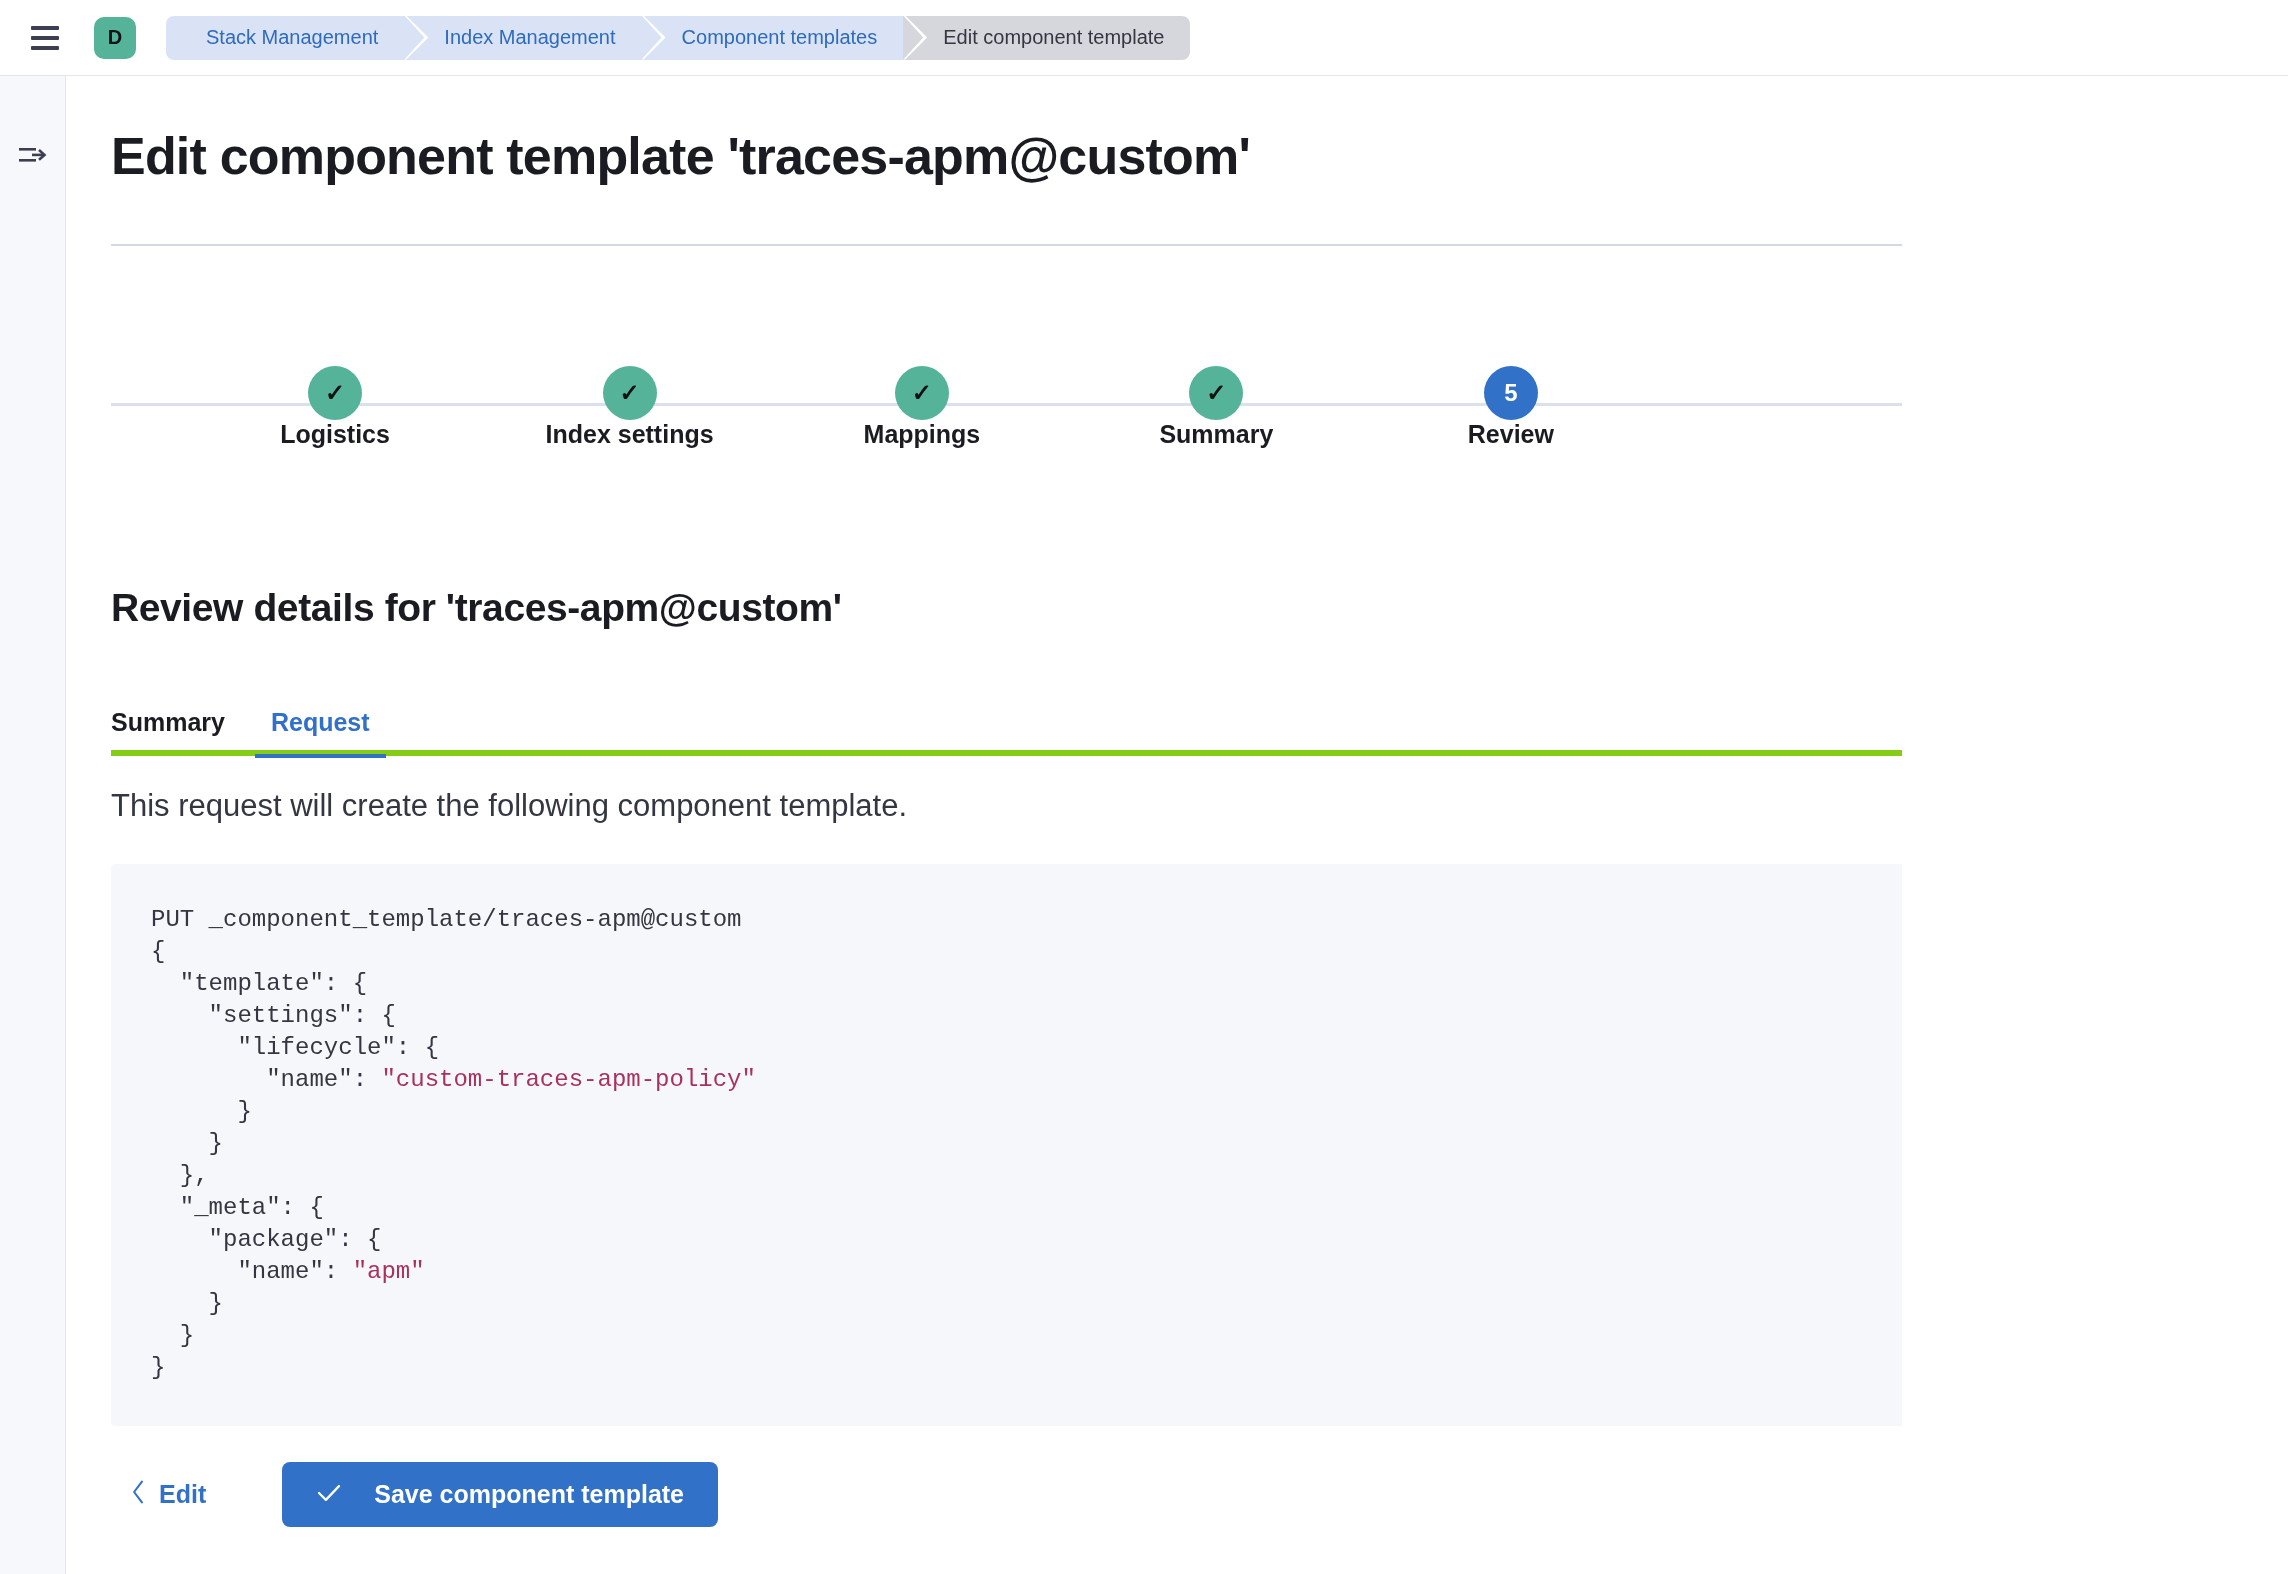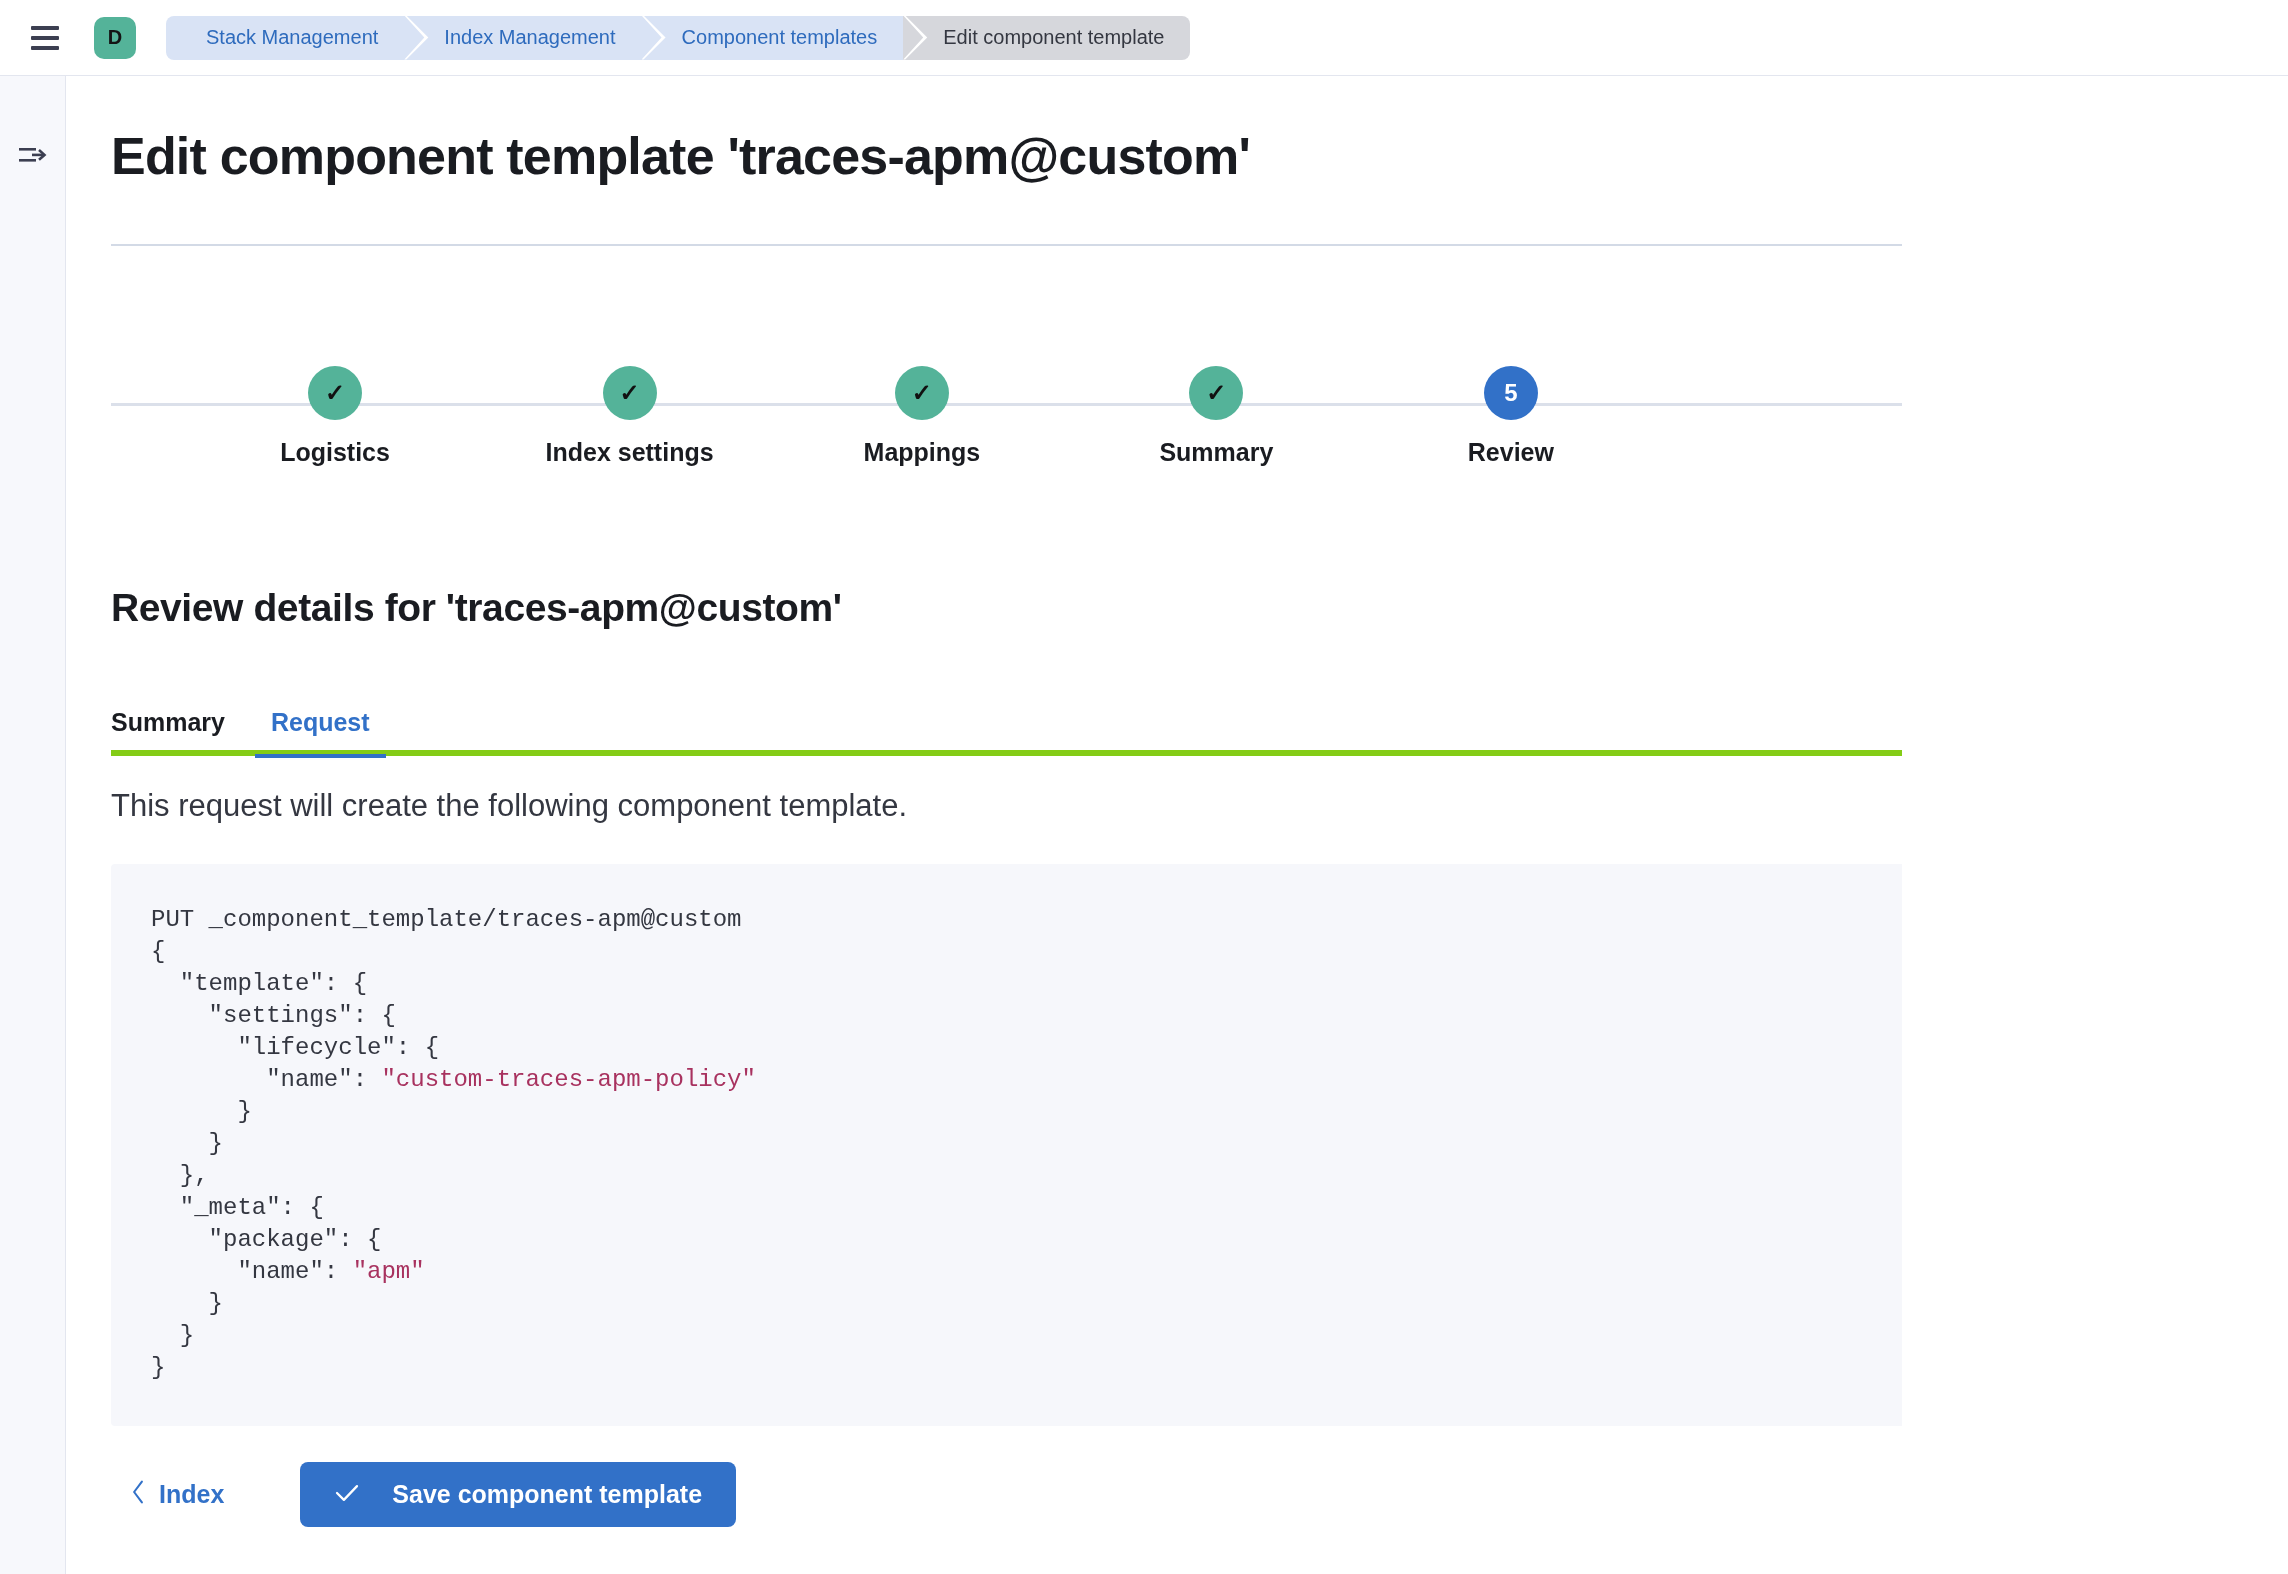--- a/index.html
+++ b/index.html
@@ -193,21 +193,20 @@
     font-size: 24px;
     font-weight: 700;
     position: relative;
     z-index: 2;
   }
   .step-circle.active {
     background: #3271c8;
     color: #ffffff;
   }
   .step-label {
-    margin-top: 18px;
     font-size: 25px;
     font-weight: 700;
     color: #1a1c21;
     white-space: nowrap;
   }
 
   
   .section-title {
     position: absolute;
     left: 44px;
@@ -435,21 +434,21 @@
     </div>
   </div>
 
   <div class="footer">
     <div class="back-btn">
       <span>
         <svg width="18" height="26" viewBox="0 0 12 20" fill="none" stroke="#3271c8" stroke-width="1.6" stroke-linecap="round" stroke-linejoin="round">
           <path d="M9 2 L3 10 L9 18"></path>
         </svg>
       </span>
-      <span>Index</span>
+      <span>Edit</span>
     </div>
 
     <button class="save-btn">
       <span>
         <svg width="26" height="20" viewBox="0 0 20 16" fill="none" stroke="#ffffff" stroke-width="1.8" stroke-linecap="round" stroke-linejoin="round">
           <path d="M2 8 L7.5 13.5 L18 2.5"></path>
         </svg>
       </span>
       <span>Save component template</span>
     </button>

